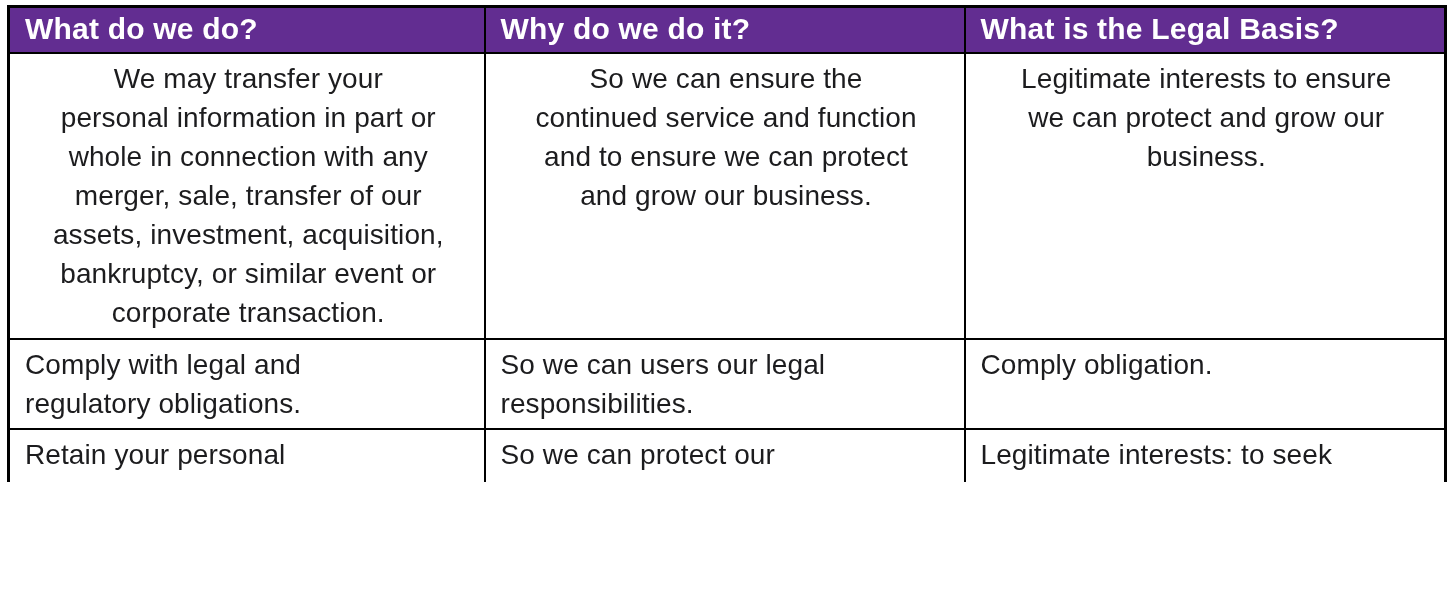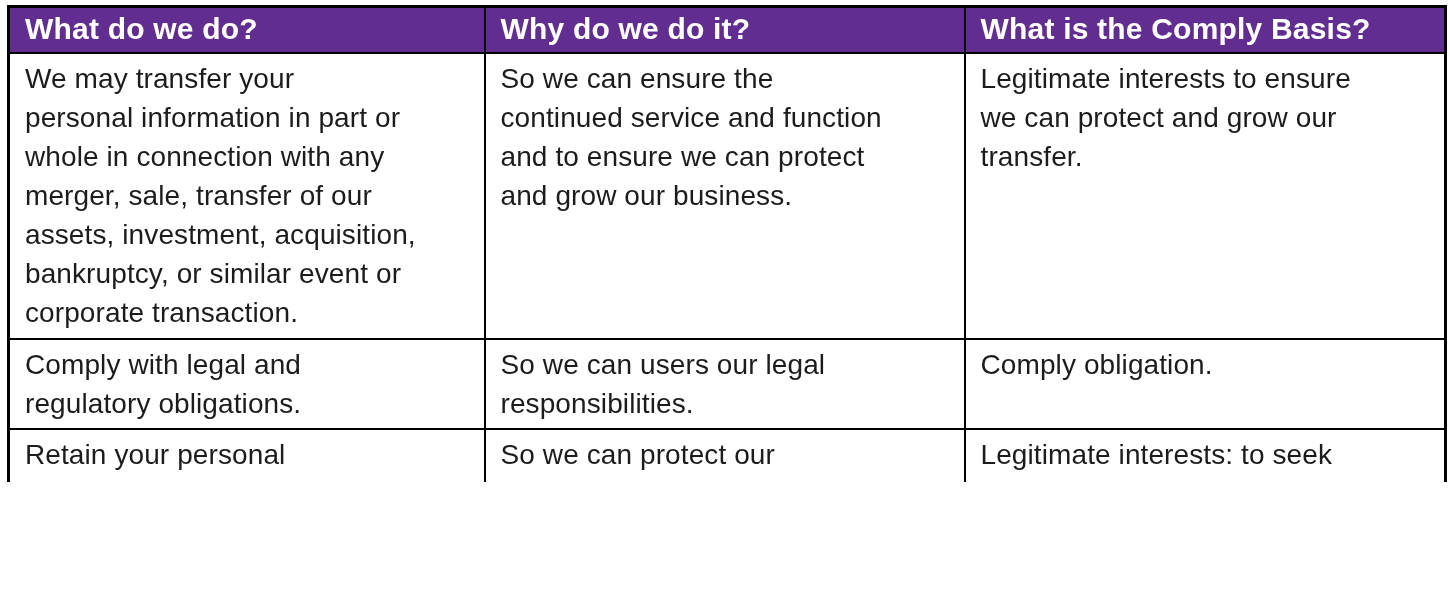--- a/index.html
+++ b/index.html
@@ -49,57 +49,57 @@
   table.policy-table td {
     background: var(--cell-bg);
     color: var(--body-text);
     font-size: 28px;
     line-height: 39px;
     vertical-align: top;
     padding: 5px 12px 5px 15px;
     white-space: pre-line;
     letter-spacing: 0.1px;
   }
-  tr.row-1 td { height: 286px; }
+  tr.row-1 td { height: 286px; text-align: center; }
   tr.row-2 td { height: 84px; margin-top: 29px; }
   tr.row-3 td { height: 160px; }
 </style>
 </head>
 <body>
 
 <div class="page">
   <table class="policy-table">
     <colgroup>
       <col class="c1">
         <col class="c2">
         <col class="c3">
     </colgroup>
     <thead>
       <tr>
         <th>What do we do?</th>
         <th>Why do we do it?</th>
-        <th>What is the Comply Basis?</th>
+        <th>What is the Legal Basis?</th>
       </tr>
     </thead>
     <tbody>
       <tr class="row-1">
         <td>We may transfer your
 personal information in part or
 whole in connection with any
 merger, sale, transfer of our
 assets, investment, acquisition,
 bankruptcy, or similar event or
 corporate transaction.</td>
         <td>So we can ensure the
 continued service and function
 and to ensure we can protect
 and grow our business.</td>
         <td>Legitimate interests to ensure
 we can protect and grow our
-transfer.</td>
+business.</td>
       </tr>
       <tr class="row-2">
         <td>Comply with legal and
 regulatory obligations.</td>
         <td>So we can users our legal
 responsibilities.</td>
         <td>Comply obligation.</td>
       </tr>
       <tr class="row-3">
         <td>Retain your personal

